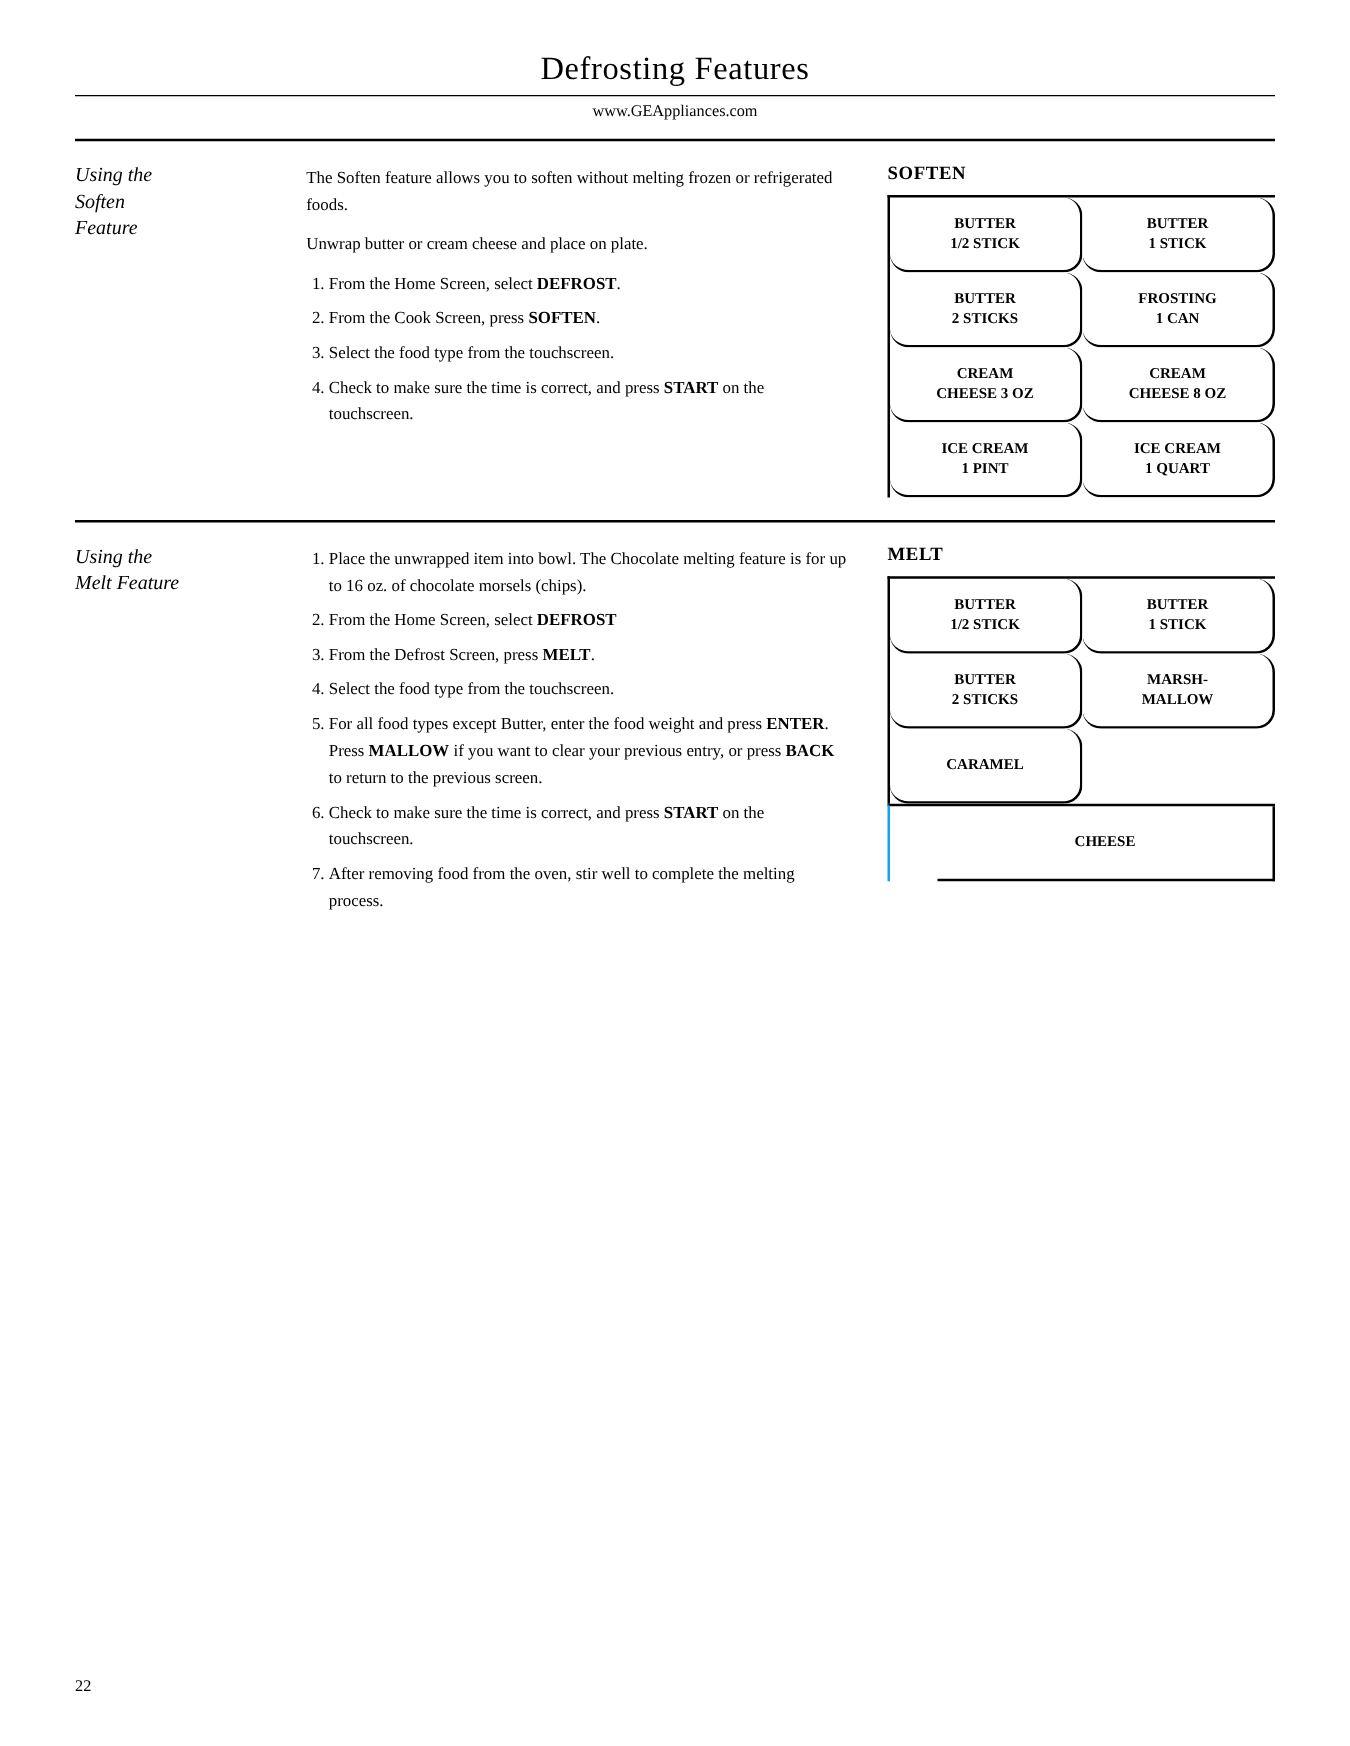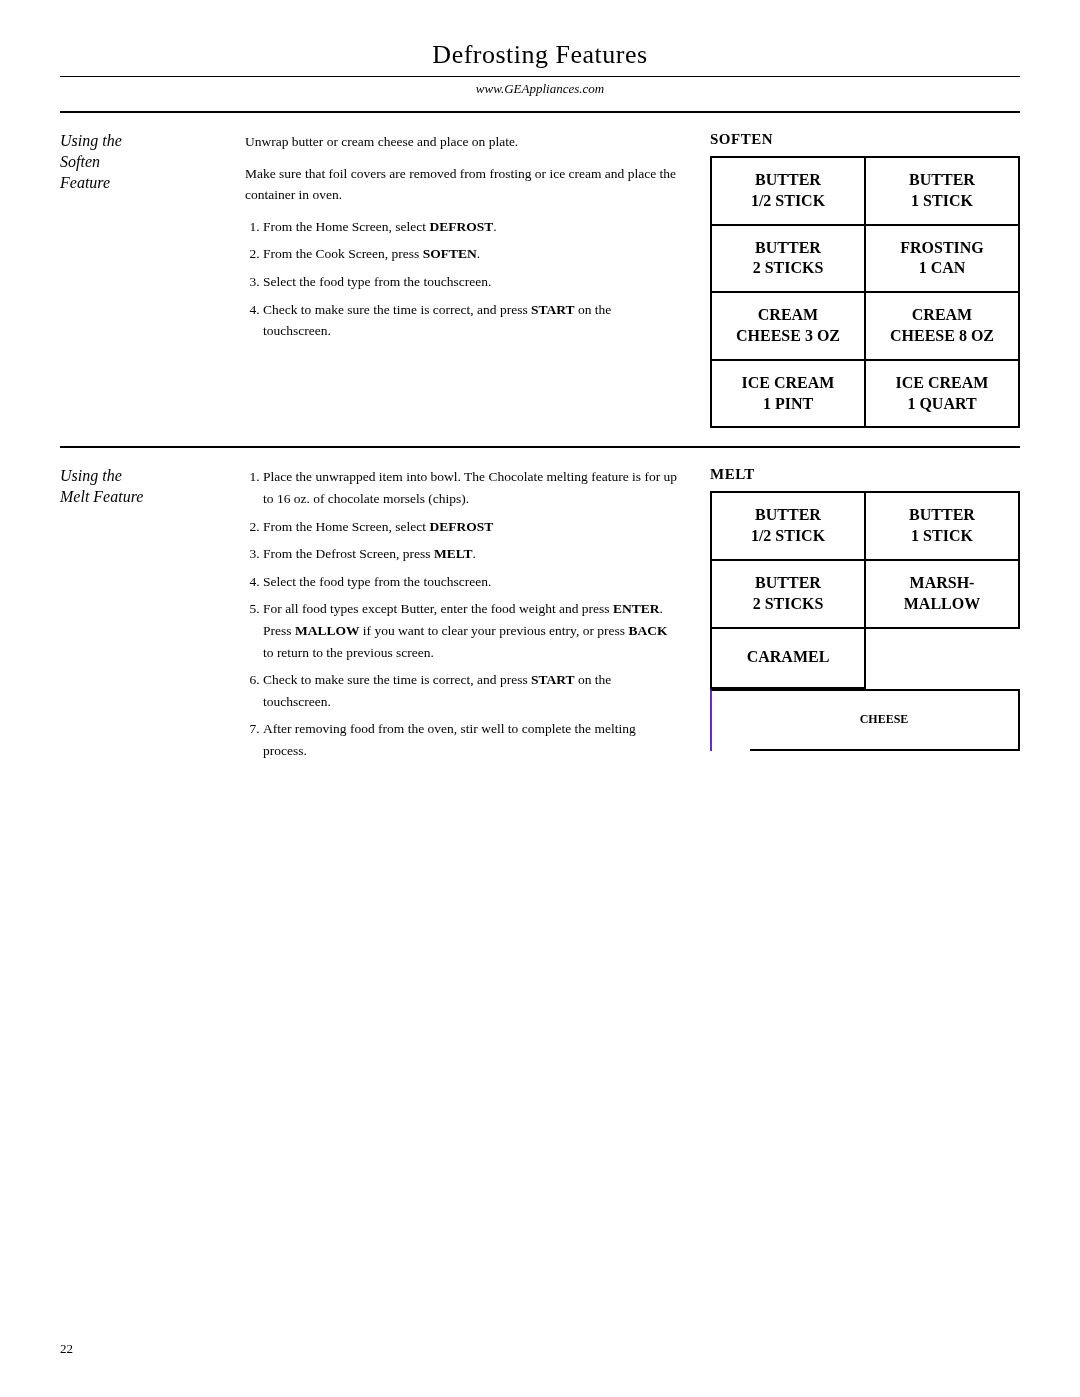--- a/index.html
+++ b/index.html
@@ -19,21 +19,20 @@
       margin-bottom: 6px;
       letter-spacing: 0.5px;
     }
     .top-rule {
       border: none;
       border-top: 1px solid #000;
       margin-bottom: 4px;
     }
     .website {
       text-align: center;
-      font-style: italic;
       font-size: 13px;
       margin-bottom: 0;
     }
     .section-rule {
       border: none;
       border-top: 2px solid #000;
       margin: 18px 0;
     }
     .section {
       display: flex;
@@ -78,45 +77,46 @@
       display: grid;
       grid-template-columns: 1fr 1fr;
       border-left: 2px solid #000;
       border-top: 2px solid #000;
     }
     .btn-cell {
       border-right: 2px solid #000;
       border-bottom: 2px solid #000;
       padding: 12px 8px;
       text-align: center;
-      font-size: 16px;
+      font-size: 12px;
       font-weight: bold;
       line-height: 1.3;
       min-height: 60px;
       display: flex;
       align-items: center;
       justify-content: center;
+      border-radius: 15px;
     }
     .btn-cell-single {
       border-right: 2px solid #000;
       border-bottom: 2px solid #000;
       padding: 12px 8px;
       text-align: center;
       font-size: 12px;
       font-weight: bold;
       line-height: 1.3;
       min-height: 60px;
       display: flex;
       align-items: center;
       justify-content: center;
     }
     .button-grid-single {
       display: grid;
       grid-template-columns: 1fr;
-      border-left: 2px solid #6d28d9;
+      border-left: 2px solid #0ea5e9;
       border-top: 2px solid #000;
       padding-left: 38px;
     }
     .page-number {
       position: absolute;
       bottom: 40px;
       left: 60px;
       font-size: 13px;
     }
   </style>
@@ -129,22 +129,22 @@
 
 <hr class="section-rule" style="margin-top:14px;">
 
 <div class="section">
   <div class="left-col">
     <span class="section-title-italic">
       Using the<br>Soften<br>Feature
     </span>
   </div>
   <div class="middle-col">
+    <p>The Soften feature allows you to soften without melting frozen or refrigerated foods.</p>
     <p>Unwrap butter or cream cheese and place on plate.</p>
-    <p>Make sure that foil covers are removed from frosting or ice cream and place the container in oven.</p>
     <ol>
       <li>From the Home Screen, select <strong>DEFROST</strong>.</li>
       <li>From the Cook Screen, press <strong>SOFTEN</strong>.</li>
       <li>Select the food type from the touchscreen.</li>
       <li>Check to make sure the time is correct, and press <strong>START</strong> on the touchscreen.</li>
     </ol>
   </div>
   <div class="right-col">
     <div class="panel-label">SOFTEN</div>
     <div class="button-grid">

